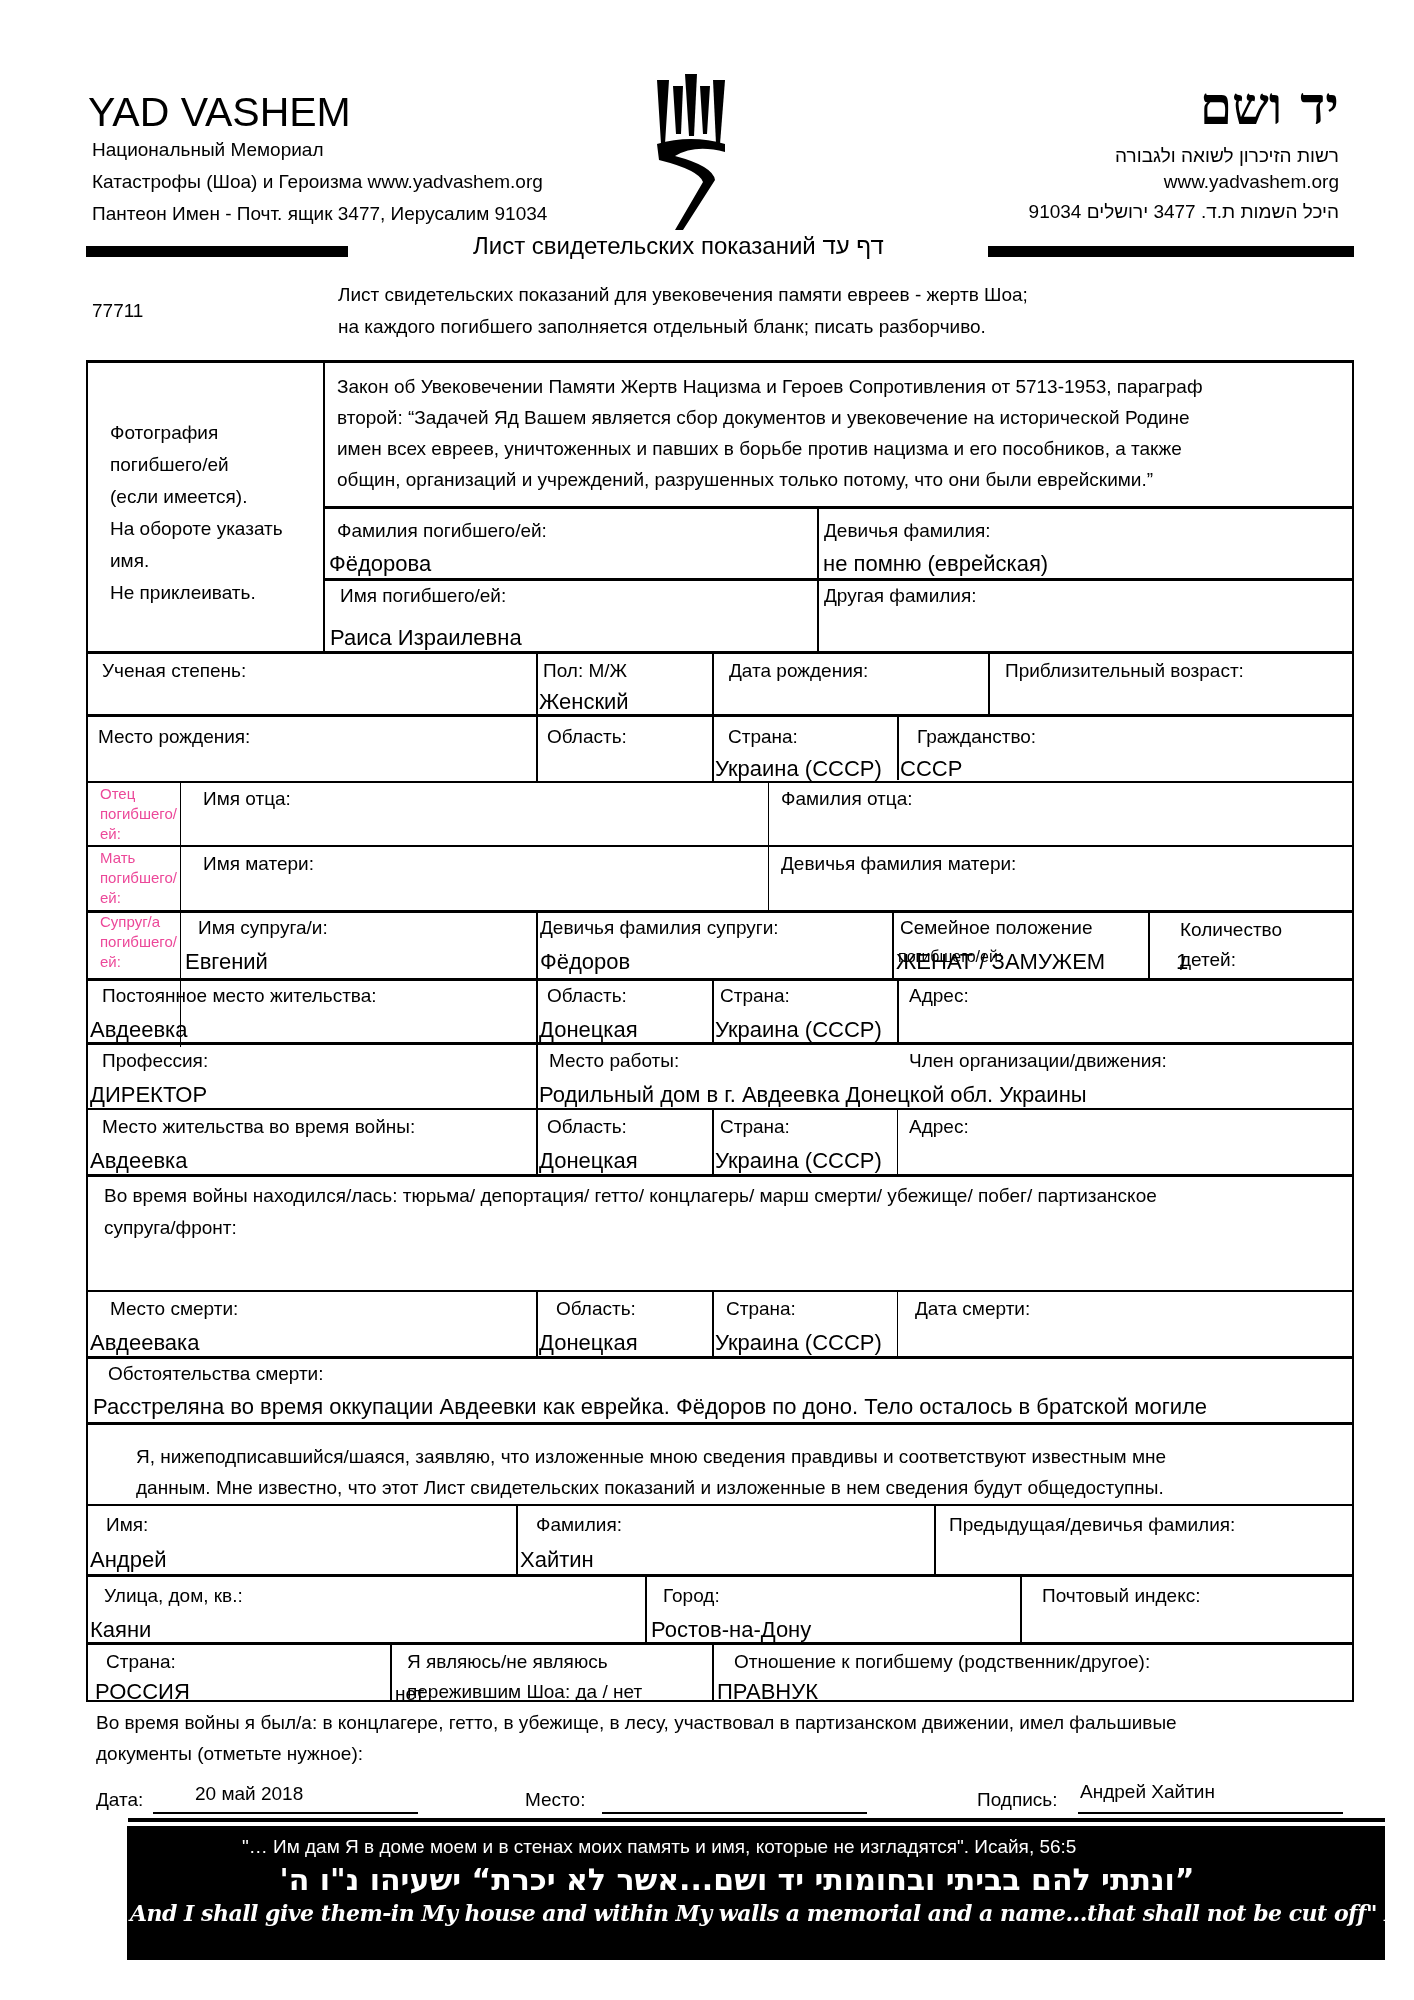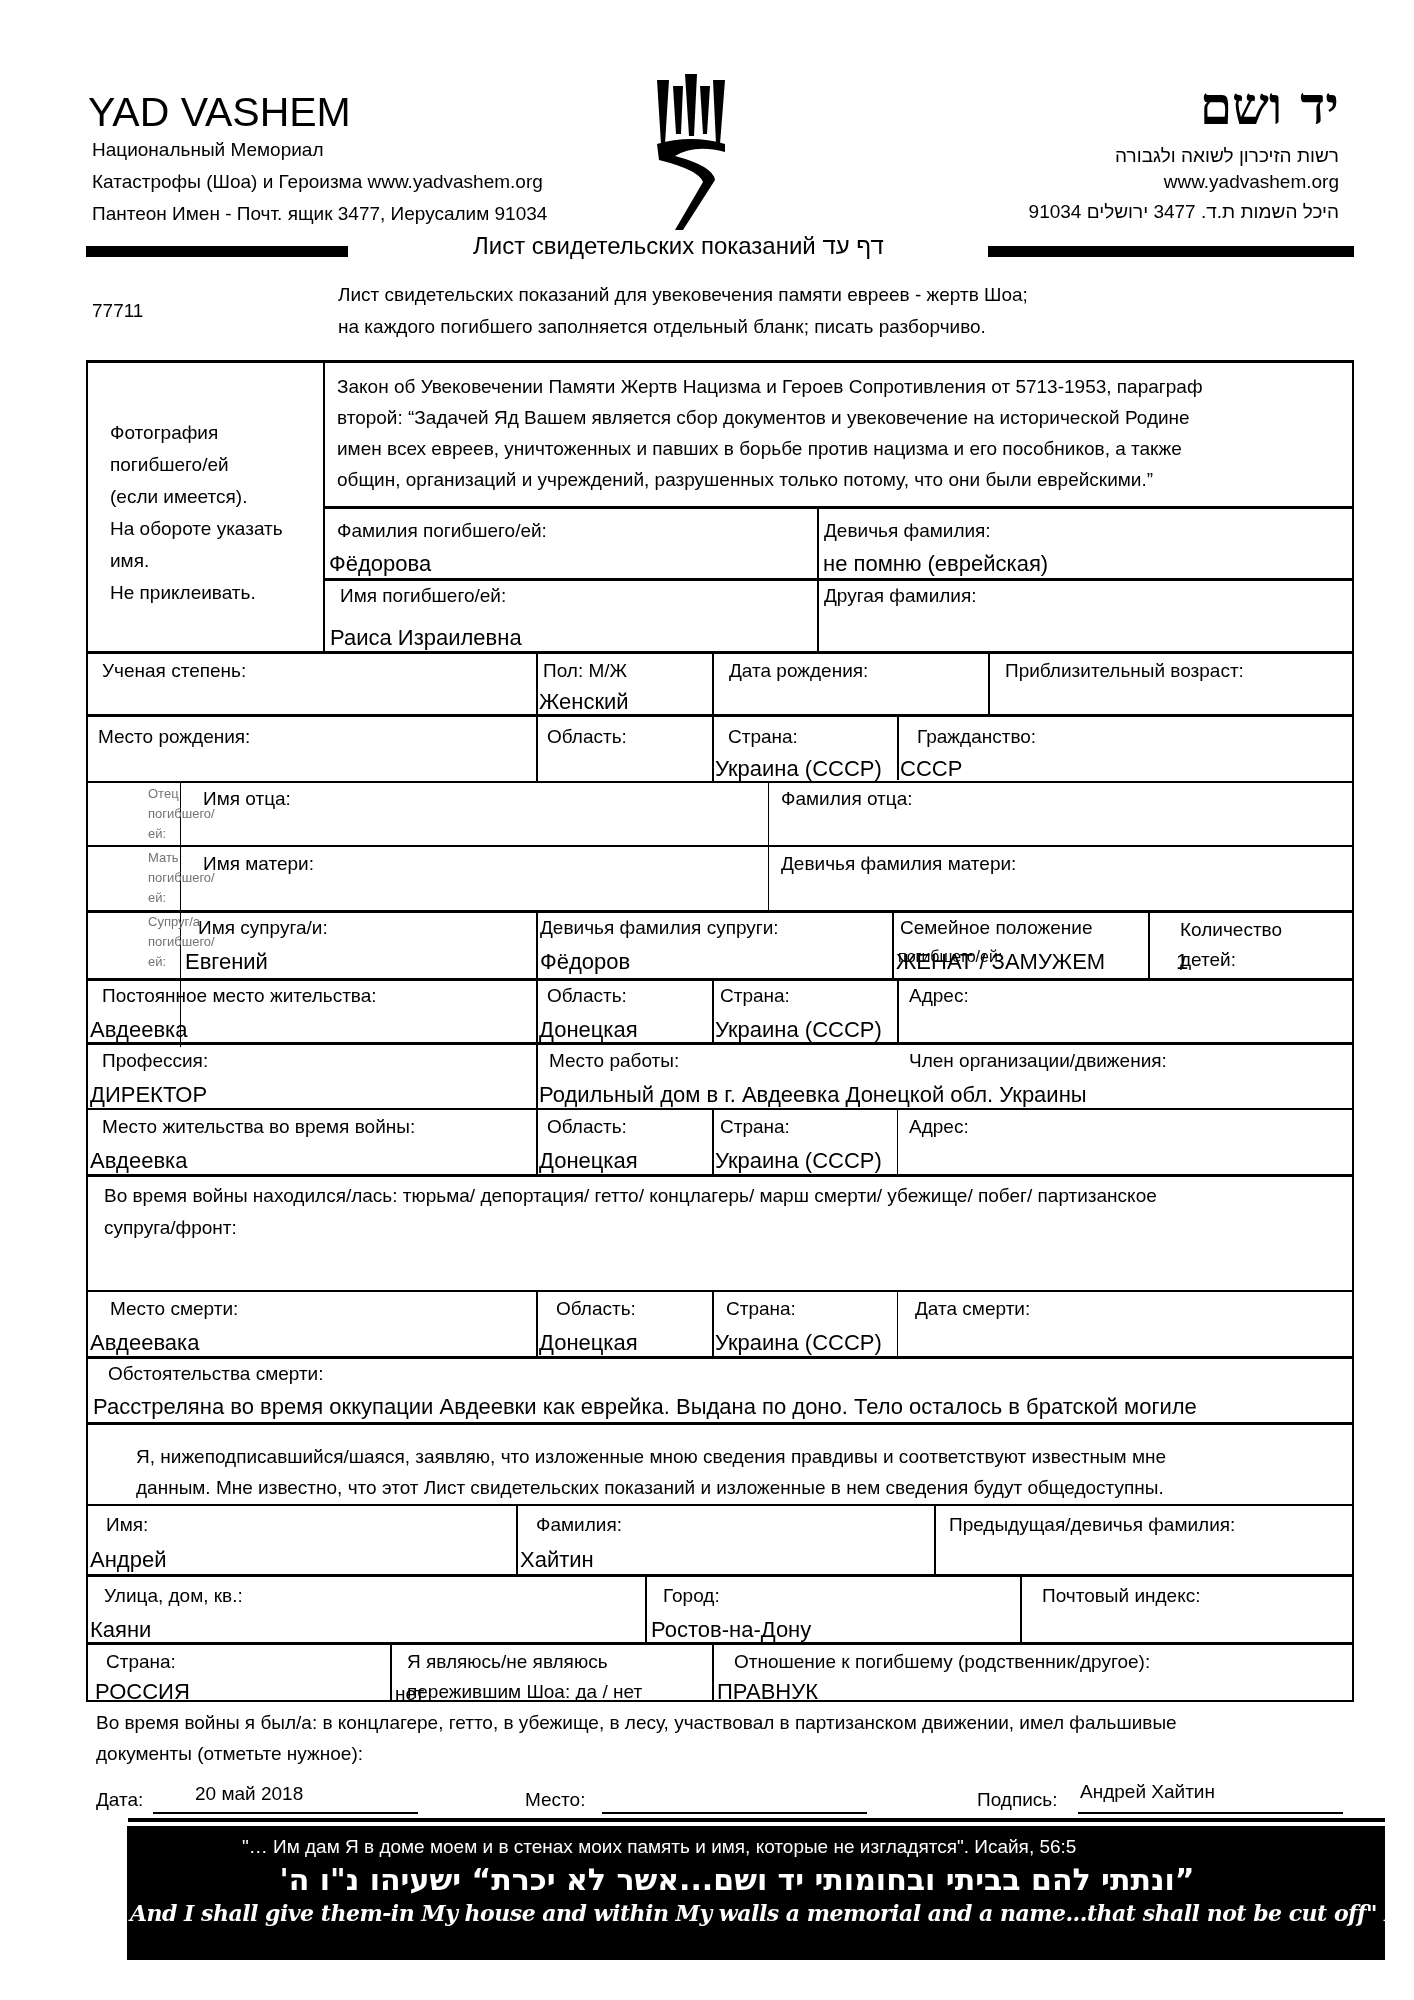--- a/index.html
+++ b/index.html
@@ -1,20 +1,20 @@
 <!DOCTYPE html>
 <html><head>
 <meta charset="utf-8">
 <style>
   html,body{margin:0;padding:0;background:#fff;}
   body{width:1414px;height:2000px;position:relative;overflow:hidden;font-family:"Liberation Sans",sans-serif;color:#000;}
   .abs{position:absolute;}
   .lbl{position:absolute;font-size:19px;line-height:22px;color:#000;white-space:nowrap;}
   .val{position:absolute;font-size:22px;line-height:24px;color:#000;white-space:nowrap;}
-  .tiny{position:absolute;font-size:13px;line-height:20px;color:#737373;margin-left:48px;}
+  .tiny{position:absolute;font-size:15px;line-height:20px;color:#ec4899;}
   .hl{position:absolute;height:0;border-top:2px solid #000;}
   .hlt{position:absolute;height:0;border-top:3px solid #000;}
   .vl{position:absolute;width:0;border-left:2px solid #000;}
   
   .brand{font-size:41px;line-height:44px;letter-spacing:0px;}
   .hdr-line{font-size:19px;line-height:22px;}
   .hebrew-big{font-size:52px;line-height:56px;direction:rtl;font-family:"DejaVu Serif",serif;font-weight:bold;}
   .heb-line{font-size:19px;line-height:22px;direction:rtl;text-align:right;}
   .form-title{font-size:24px;line-height:28px;}
   .footer-band{position:absolute;left:127px;top:1826px;width:1258px;height:134px;background:#000;color:#fff;}
@@ -257,21 +257,21 @@
   <div class="lbl" style="left:12px;top:6px;">Страна:</div>
   <div class="val" style="left:1px;top:39px;">Украина (СССР)</div>
 </div>
 <div class="abs" style="left:899px;top:1292px;width:453px;height:64px;">
   <div class="lbl" style="left:16px;top:6px;">Дата смерти:</div>
 </div>
 
 <div class="hlt" style="left:86px;top:1356px;width:1268px;"></div>
 <div class="abs" style="left:88px;top:1359px;width:1264px;height:62px;">
   <div class="lbl" style="left:20px;top:4px;">Обстоятельства смерти:</div>
-  <div class="val" style="left:5px;top:36px;">Расстреляна во время оккупации Авдеевки как еврейка. Выдана по доно. Тело осталось в братской могиле</div>
+  <div class="val" style="left:5px;top:36px;">Расстреляна во время оккупации Авдеевки как еврейка. Фёдоров по доно. Тело осталось в братской могиле</div>
 </div>
 
 <div class="hlt" style="left:86px;top:1422px;width:1268px;"></div>
 <div class="lbl" style="left:136px;top:1446px;">Я, нижеподписавшийся/шаяся, заявляю, что изложенные мною сведения правдивы и соответствуют известным мне</div>
 <div class="lbl" style="left:136px;top:1477px;">данным. Мне известно, что этот Лист свидетельских показаний и изложенные в нем сведения будут общедоступны.</div>
 
 <div class="hl" style="left:86px;top:1504px;width:1268px;"></div>
 <div class="vl" style="left:516px;top:1504px;height:70px;"></div>
 <div class="vl" style="left:934px;top:1504px;height:70px;"></div>
 <div class="abs" style="left:88px;top:1506px;width:426px;height:68px;">

